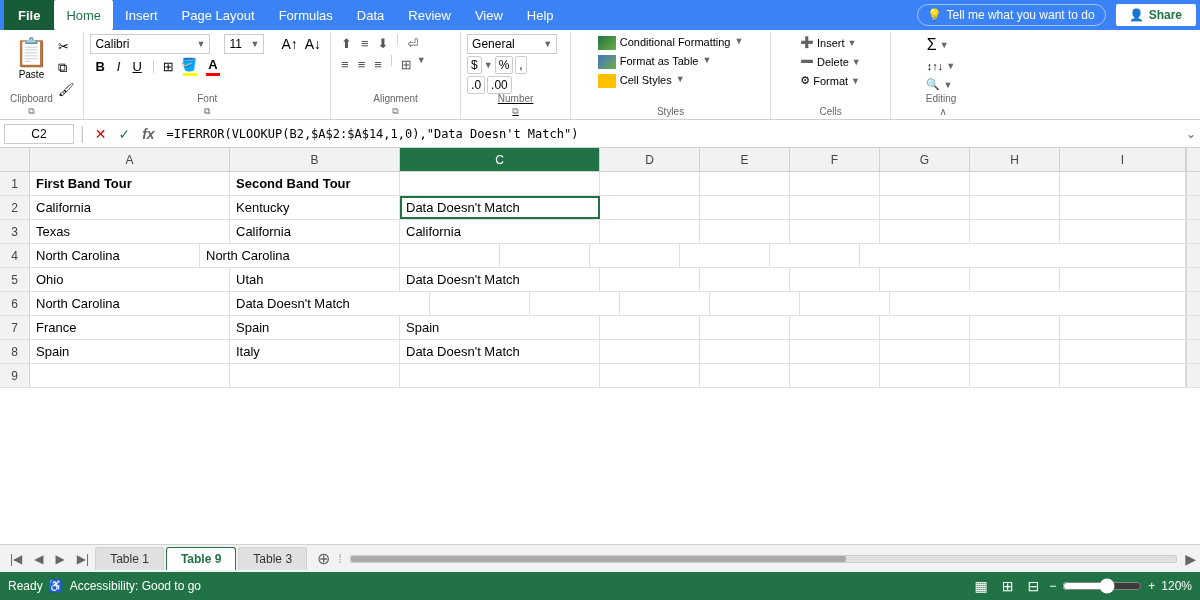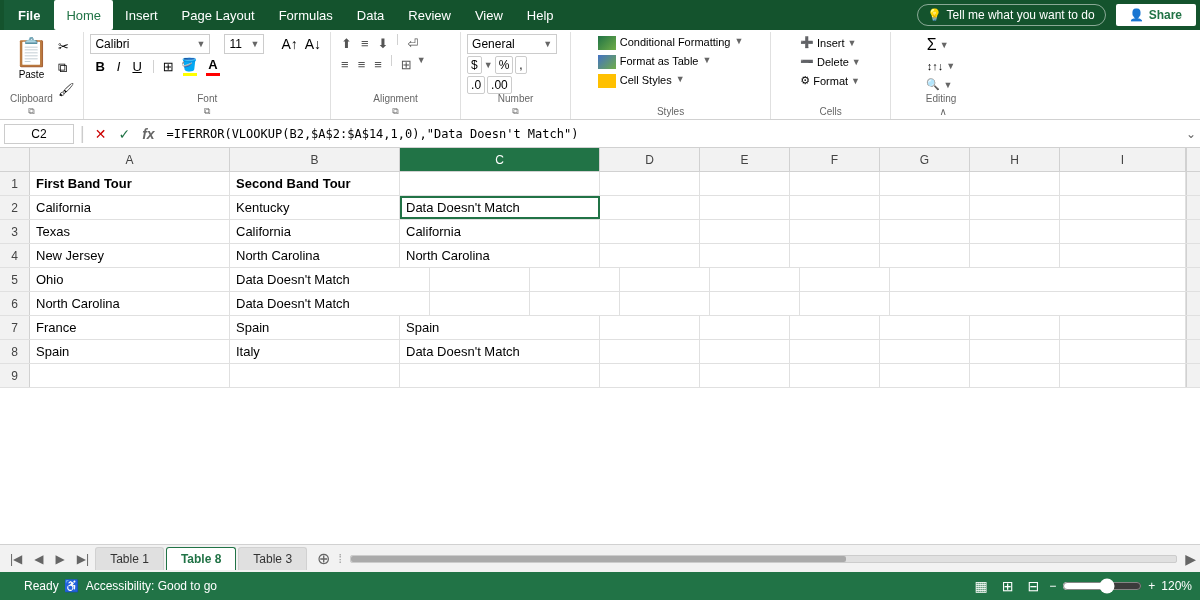--- a/index.html
+++ b/index.html
@@ -5,21 +5,21 @@
     * { box-sizing: border-box; margin: 0; padding: 0; font-family: 'Segoe UI', Arial, sans-serif; }
     body { width: 1200px; height: 600px; overflow: hidden; background: #fff; }
 
     
     .ribbon-container { background: #217346; }
 
     
     .menu-bar {
       display: flex;
       align-items: center;
-      background: #14532d;
+      background: #3b82f6;
       height: 30px;
       padding: 0 4px;
     }
     .menu-bar .file-tab {
       background: #185c37;
       color: #fff;
       padding: 4px 14px;
       font-size: 13px;
       font-weight: 600;
       cursor: pointer;
@@ -270,21 +270,21 @@
     .status-bar {
       display: flex;
       align-items: center;
       height: 28px;
       background: #217346;
       color: #fff;
       font-size: 12px;
       padding: 0 8px;
       gap: 8px;
     }
-    .status-bar .status-left { display:flex; align-items:center; gap:6px; flex:1;margin-left:16px; }
+    .status-bar .status-left { display:flex; align-items:center; gap:6px; flex:1; }
     .status-bar .status-right { display:flex; align-items:center; gap:6px; }
     .zoom-slider { width: 80px; accent-color: #fff; }
     .view-btn { font-size:14px; cursor:pointer; padding:2px 4px; }
 
     .separator { width:1px; height:60%; background:#d1d1d1; margin:0 4px; }
 
     
     .align-row { display:flex; gap:1px; }
     .align-btn { font-size:13px; cursor:pointer; padding:2px 4px; border-radius:2px; color:#555; }
 
@@ -446,21 +446,21 @@
           <span class="num-icon-btn">$</span>
           <span class="dropdown-arrow" style="font-size:9px;">▼</span>
           <span class="num-icon-btn">%</span>
           <span class="num-icon-btn">,</span>
         </div>
         <div class="num-row2">
           <span class="num-icon-btn">.0</span>
           <span class="num-icon-btn">.00</span>
         </div>
       </div>
-      <div style="position:absolute;bottom:0;left:0;right:0;padding:0 6px 2px;">
+      <div style="position:absolute;bottom:0;left:0;right:0;padding:0 6px 2px;text-decoration:underline;">
         <span class="group-label-area">
           <span>Number</span>
           <span class="group-label-expand">⧉</span>
         </span>
       </div>
     </div>
 
     <div class="ribbon-group" style="min-width:200px;padding-bottom:16px;">
       <div class="styles-group">
         <div class="styles-btn">
@@ -602,35 +602,35 @@
       <div class="grid-cell" style="width:90px;min-width:90px;"></div>
       <div class="grid-cell" style="width:90px;min-width:90px;"></div>
       <div class="grid-cell" style="width:90px;min-width:90px;"></div>
       <div class="grid-cell" style="width:90px;min-width:90px;"></div>
       <div class="grid-cell" style="flex:1;"></div>
       <div style="width:14px;background:#f2f2f2;border-left:1px solid #d1d1d1;"></div>
     </div>
 
     <div class="grid-row">
       <div class="row-num">4</div>
-      <div class="grid-cell" style="width:200px;min-width:200px;">New Jersey</div>
       <div class="grid-cell" style="width:170px;min-width:170px;">North Carolina</div>
       <div class="grid-cell" style="width:200px;min-width:200px;">North Carolina</div>
       <div class="grid-cell" style="width:100px;min-width:100px;"></div>
       <div class="grid-cell" style="width:90px;min-width:90px;"></div>
       <div class="grid-cell" style="width:90px;min-width:90px;"></div>
       <div class="grid-cell" style="width:90px;min-width:90px;"></div>
       <div class="grid-cell" style="width:90px;min-width:90px;"></div>
       <div class="grid-cell" style="flex:1;"></div>
       <div style="width:14px;background:#f2f2f2;border-left:1px solid #d1d1d1;"></div>
     </div>
 
     <div class="grid-row">
       <div class="row-num">5</div>
       <div class="grid-cell" style="width:200px;min-width:200px;">Ohio</div>
+      <div class="grid-cell" style="width:170px;min-width:170px;">Utah</div>
       <div class="grid-cell" style="width:200px;min-width:200px;">Data Doesn't Match</div>
       <div class="grid-cell" style="width:100px;min-width:100px;"></div>
       <div class="grid-cell" style="width:90px;min-width:90px;"></div>
       <div class="grid-cell" style="width:90px;min-width:90px;"></div>
       <div class="grid-cell" style="width:90px;min-width:90px;"></div>
       <div class="grid-cell" style="width:90px;min-width:90px;"></div>
       <div class="grid-cell" style="flex:1;"></div>
       <div style="width:14px;background:#f2f2f2;border-left:1px solid #d1d1d1;"></div>
     </div>
 
@@ -690,21 +690,21 @@
     </div>
   </div>
 </div>
 
 <div class="sheet-tabs-bar">
   <span class="tab-nav-btn">|◀</span>
   <span class="tab-nav-btn">◀</span>
   <span class="tab-nav-btn">▶</span>
   <span class="tab-nav-btn">▶|</span>
   <div class="sheet-tab">Table 1</div>
-  <div class="sheet-tab active">Table 8</div>
+  <div class="sheet-tab active">Table 9</div>
   <div class="sheet-tab">Table 3</div>
   <span class="sheet-tab-add">⊕</span>
   <div class="tab-scrollbar-area">
     <span style="font-size:12px;color:#999;">⁞</span>
     <div style="flex:1;height:8px;background:#e0e0e0;border:1px solid #ccc;border-radius:2px;margin:0 8px;display:flex;">
       <div style="width:60%;height:100%;background:#aaa;border-radius:2px;"></div>
     </div>
     <span style="font-size:14px;color:#666;cursor:pointer;">▶</span>
   </div>
 </div>

